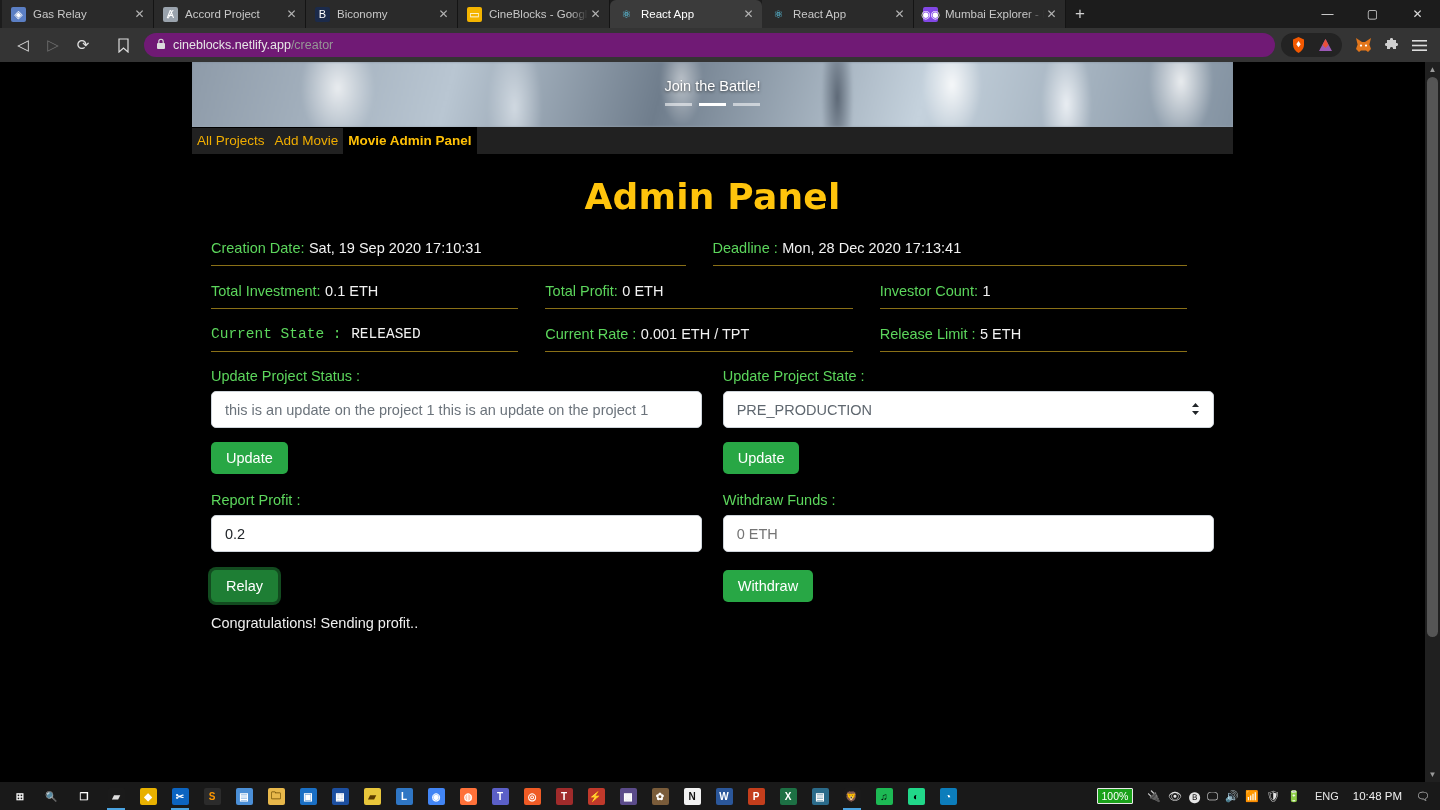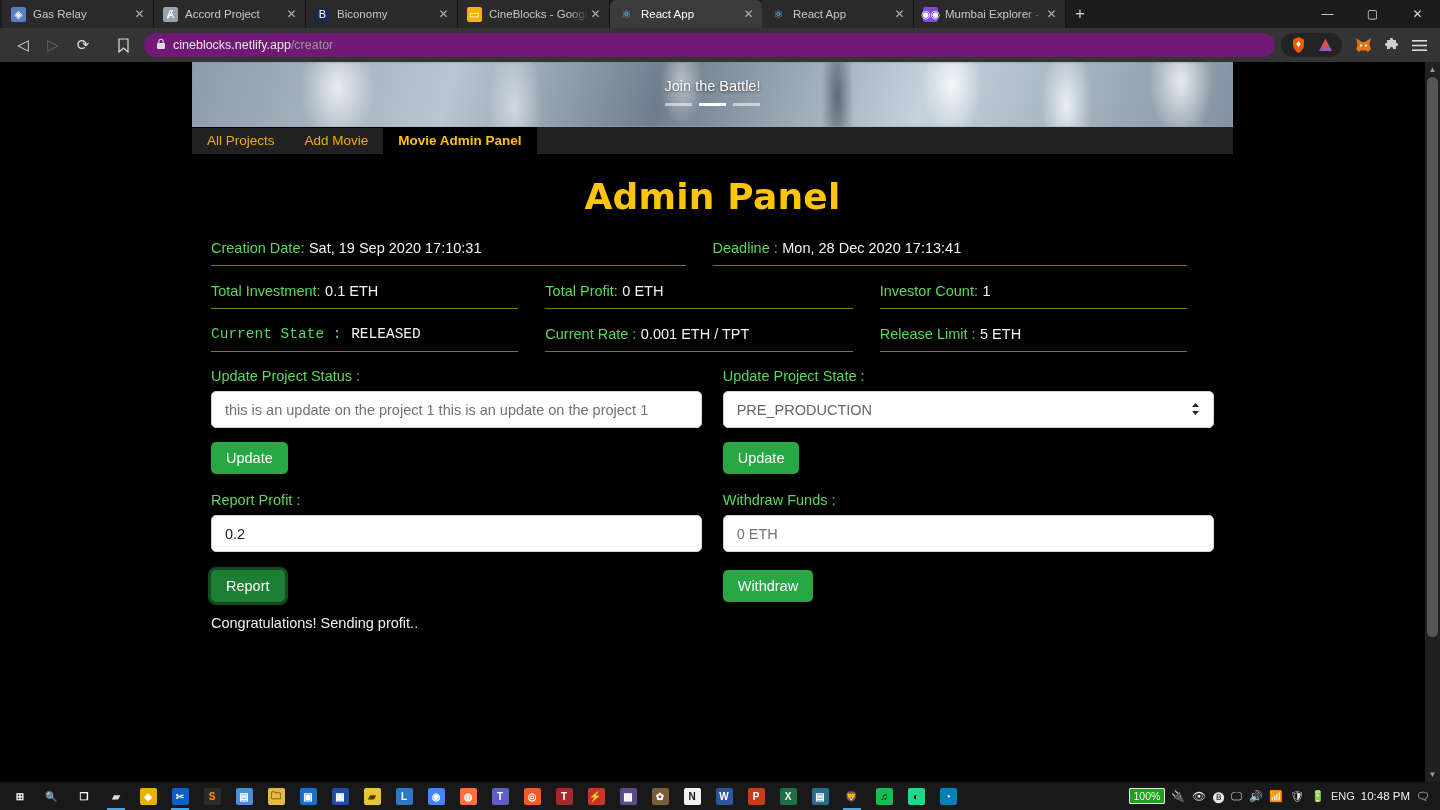--- a/index.html
+++ b/index.html
@@ -84,21 +84,21 @@
   .carousel .caption {
     position: absolute; top: 16px; left: 0; right: 0; text-align: center;
     color: #fff; font-size: 14.5px; text-shadow: 0 1px 3px rgba(0,0,0,.6);
   }
   .carousel .dots { position: absolute; bottom: 21px; left: 0; right: 0; display: flex; justify-content: center; gap: 7px; }
   .carousel .dots span { width: 27px; height: 3px; background: rgba(255,255,255,.55); display: block; }
   .carousel .dots span.on { background: #fff; }
 
   .tabnav { margin: 0 192px; display: flex; align-items: flex-end; height: 27px; background: #000; }
   .tabnav .ntab {
-    padding: 5px 15px 6px; color: #f0ad00; font-size: 13.5px;
+    padding: 5px 5px 6px; color: #f0ad00; font-size: 13.5px;
     background: #212121; margin-right: 0;
   }
   .tabnav .ntab.active { background: #000; color: #ffc107; font-weight: bold; }
   .tabnav .ntab-spacer { flex: 1; height: 27px; background: #212121; }
 
   .panel { margin: 0 192px; background: #000; padding: 22px 19px 0; min-height: 430px; }
   .panel-title { text-align: center; color: #ffc40c; font-size: 36px; font-weight: bold; letter-spacing: .2px; margin-bottom: 22px; font-family: "DejaVu Sans", sans-serif; }
 
   .row { display: flex; }
   .field { position: relative; padding-bottom: 9px; }
@@ -147,21 +147,21 @@
   .sbar { position: absolute; top: 0; right: 0; width: 15px; bottom: 0; background: #202020; }
   .sbar .arrow { height: 15px; color: #9b9b9b; font-size: 8px; display: flex; align-items: center; justify-content: center; }
   .sbar .thumb { position: absolute; top: 15px; left: 2px; width: 11px; height: 560px; background: #555; border-radius: 6px; }
   .sbar .arrow.bot { position: absolute; bottom: 0; left: 0; right: 0; }
 
   
   .taskbar { height: 28px; background: #191919; display: flex; align-items: center; padding: 0 4px; }
   .tb-item { width: 32px; height: 28px; display: flex; align-items: center; justify-content: center; position: relative; font-size: 13px; }
   .tb-item .glyph { width: 17px; height: 17px; border-radius: 2px; display: flex; align-items: center; justify-content: center; font-size: 10px; color: #fff; font-weight: bold; }
   .tb-item.running::after { content: ""; position: absolute; bottom: 0; left: 7px; right: 7px; height: 2px; background: #4aa3e0; }
-  .tray { margin-left: auto; display: flex; align-items: center; gap: 6px; padding-right: 6px; color: #e6e6e6; font-size: 11px; }
+  .tray { margin-left: auto; display: flex; align-items: center; gap: 14px; padding-right: 6px; color: #e6e6e6; font-size: 11px; }
   .batt { background: #1aa11a; color: #fff; font-size: 10.5px; padding: 1px 4px; border: 1px solid #e9e9e9; border-radius: 1px; }
   .clock { font-size: 11.5px; color: #f0f0f0; }
 </style>
 </head>
 <body>
 
 <div class="browser">
 
   <div class="tabstrip">
     <div class="tabs-holder" id="tabs-holder" style="display:flex;align-items:flex-end;">
@@ -354,21 +354,21 @@
               <button class="gbtn">Update</button>
             </div>
           </div>
         </div>
 
         <div class="row" style="margin-top:18px;">
           <div style="width:505px;">
             <label class="flabel">Report Profit :</label>
             <input class="finput filled" type="text" value="0.2" style="">
             <div style="margin-top:18px;">
-              <button class="gbtn pressed">Report</button>
+              <button class="gbtn pressed">Relay</button>
             </div>
           </div>
           <div style="width:21px;"></div>
           <div style="width:505px;">
             <label class="flabel">Withdraw Funds :</label>
             <input class="finput" type="text" placeholder="0 ETH" style="">
             <div style="margin-top:18px;">
               <button class="gbtn">Withdraw</button>
             </div>
           </div>

